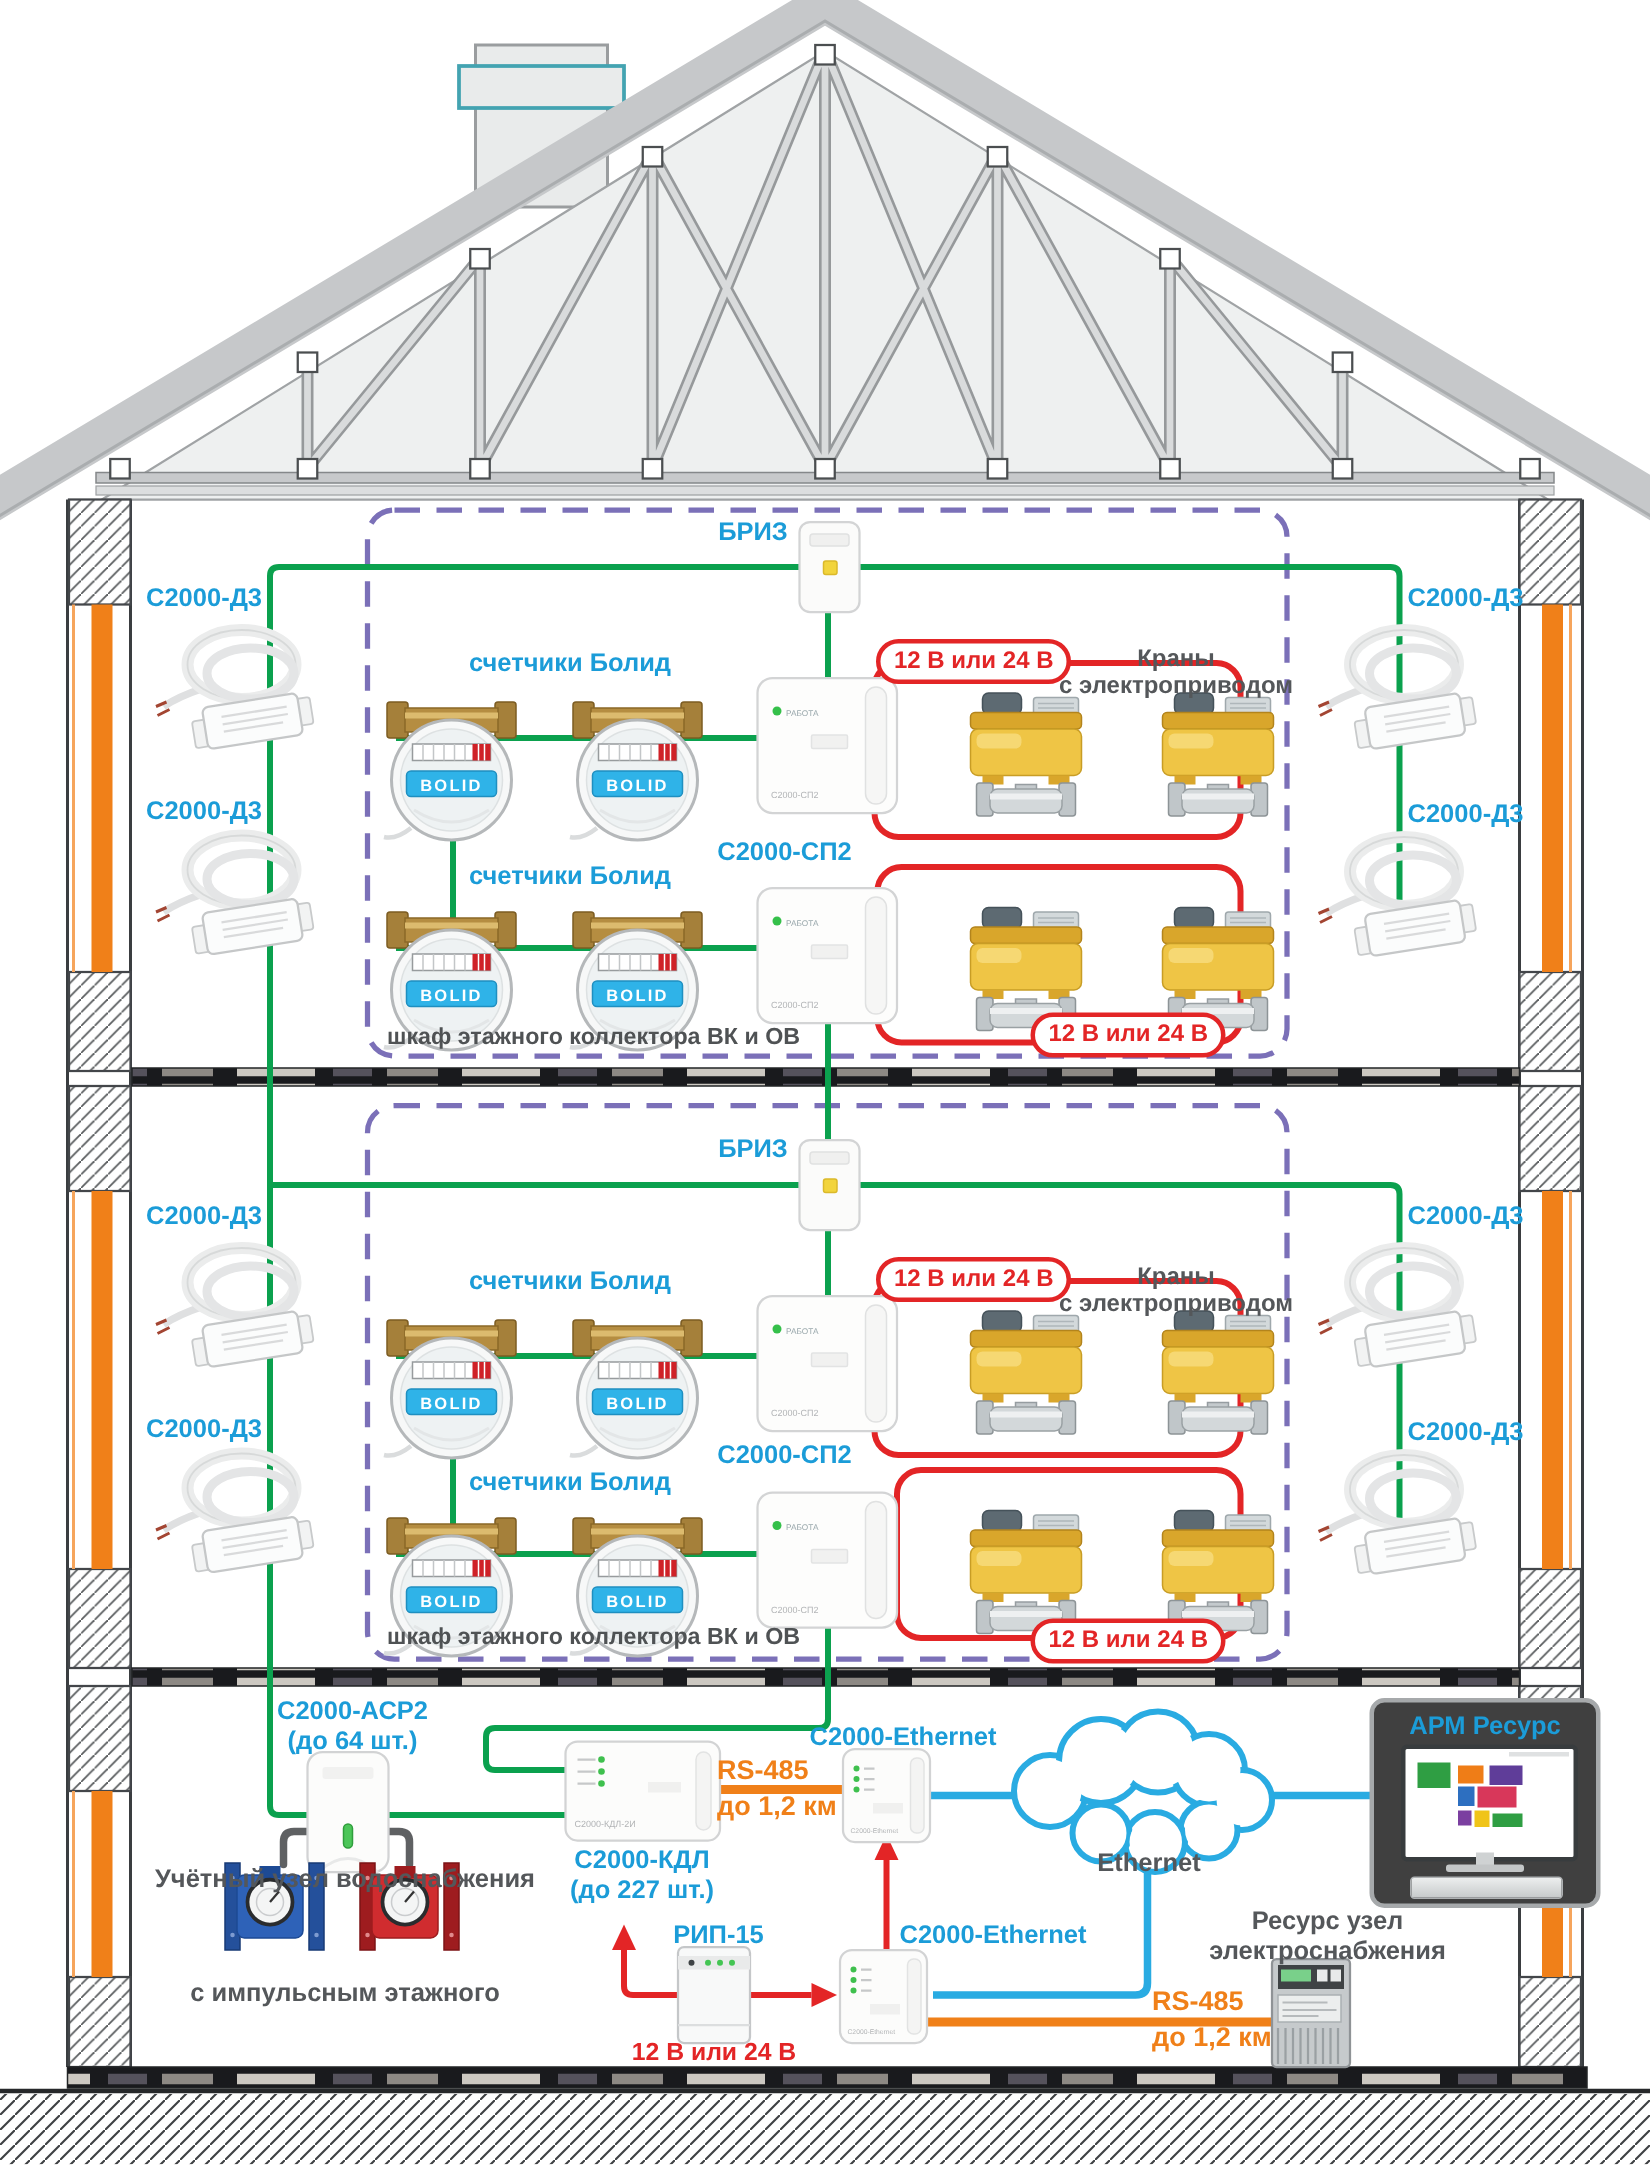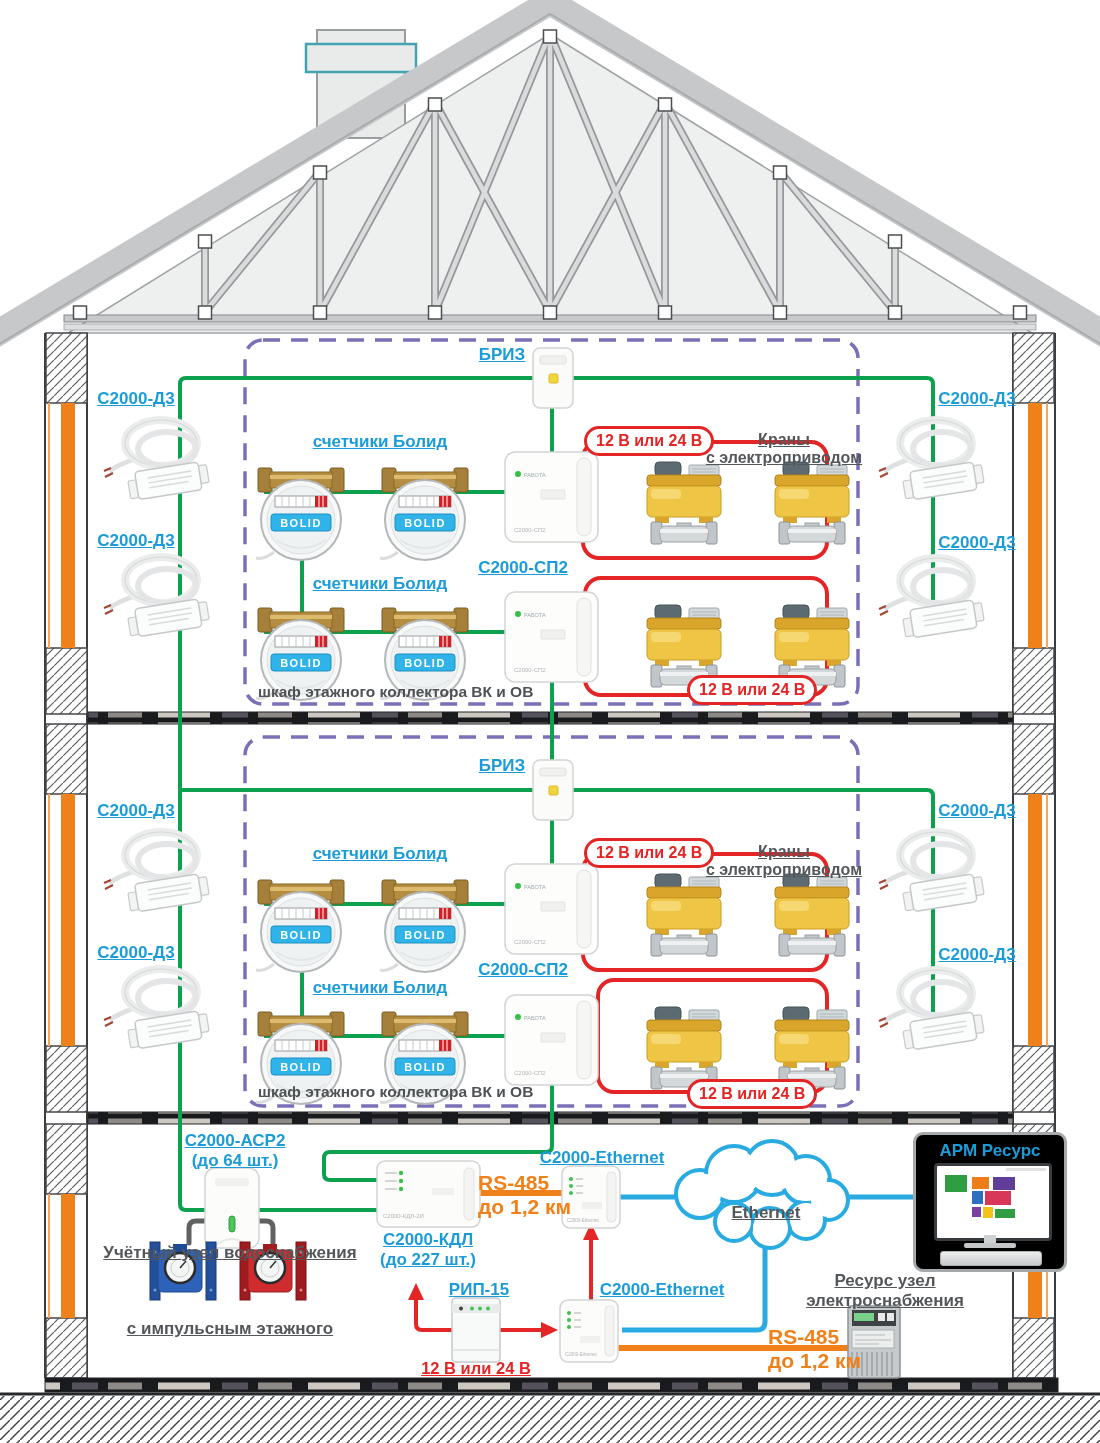--- a/index.html
+++ b/index.html
@@ -1,30 +1,30 @@
 <!DOCTYPE html>
 <html><head>
 <meta charset="utf-8">
 <style>
   html,body{margin:0;padding:0;background:#fff;}
   .stage{position:relative;width:1100px;height:1443px;background:#ffffff;overflow:hidden;
          font-family:"Liberation Sans",sans-serif;}
   .stage svg{position:absolute;left:0;top:0;}
   .lbl{position:absolute;white-space:nowrap;line-height:1.1;}
-  .lc{transform:translateX(-50%);text-align:left;text-decoration:underline;}
+  .lc{transform:translateX(-50%);text-align:left;}
   .lb{color:#1b9cd8;font-weight:700;font-size:17px;}
-  .lo{color:#f08019;font-weight:700;font-size:21px;}
+  .lo{color:#f08019;font-weight:700;font-size:18px;}
   .ld{color:#54575a;font-weight:700;font-size:16px;}
   .ld17{font-size:17px;}
   .ldl{color:#4f5254;font-weight:600;font-size:15.5px;}
   .lr{color:#e32526;font-weight:700;font-size:16.5px;}
   .pwr{position:absolute;border:3px solid #e32526;border-radius:15px;background:#fff;
        color:#e32526;font-weight:700;font-size:16px;padding:3px 9px;white-space:nowrap;}
   
-  .arm-box{position:absolute;left:913px;top:1132px;width:154px;height:140px;background:#000000;
+  .arm-box{position:absolute;left:913px;top:1132px;width:154px;height:140px;background:#404040;
            border:3px solid #a6a9ab;border-radius:10px;box-sizing:border-box;}
   .arm-title{position:absolute;left:50%;top:6px;transform:translateX(-50%);
              color:#1b9cd8;font-weight:700;font-size:17px;white-space:nowrap;}
   .monitor{position:absolute;left:18px;top:28px;width:112px;height:72px;background:#fff;
            border:3px solid #383c3e;border-radius:4px;}
   .screen-bar{position:absolute;right:3px;top:2px;width:40px;height:3px;background:#dfe1e2;}
   .tiles{position:absolute;left:8px;top:6px;width:92px;height:56px;}
   .tile{position:absolute;}
   .tile:nth-child(1){left:0;top:3px;width:22px;height:17px;}
   .tile:nth-child(2){left:27px;top:5px;width:17px;height:12px;}
@@ -440,21 +440,21 @@
 <div class="lbl lb lc" style="left:428px;top:1231px">С2000-КДЛ</div>
 <div class="lbl lb lc" style="left:428px;top:1251px">(до 227 шт.)</div>
 
 <div class="lbl lo" style="left:478px;top:1171px">RS-485</div>
 <div class="lbl lo" style="left:478px;top:1195px">до 1,2 км</div>
 <div class="lbl lo" style="left:768px;top:1325px">RS-485</div>
 <div class="lbl lo" style="left:768px;top:1349px">до 1,2 км</div>
 
 <div class="lbl lb lc" style="left:602px;top:1149px">C2000-Ethernet</div>
 <div class="lbl lb lc" style="left:662px;top:1281px">C2000-Ethernet</div>
-<div class="lbl ld ld17 lc" style="left:766px;top:1204px">Ethernet</div>
+<div class="lbl ld ld17 lc" style="left:766px;top:1233px">Ethernet</div>
 <div class="lbl lb lc" style="left:479px;top:1281px">РИП-15</div>
 <div class="lbl lr lc" style="left:476px;top:1359px">12 В или 24 В</div>
 
 <div class="lbl ld ld17 lc" style="left:230px;top:1244px">Учётный узел водоснабжения</div>
 <div class="lbl ld ld17 lc" style="left:230px;top:1320px">с импульсным этажного</div>
 <div class="lbl ld ld17 lc" style="left:885px;top:1272px">Ресурс узел</div>
 <div class="lbl ld ld17 lc" style="left:885px;top:1292px">электроснабжения</div>
 
 <div class="arm-box">
   <div class="arm-title">АРМ Ресурс</div>

